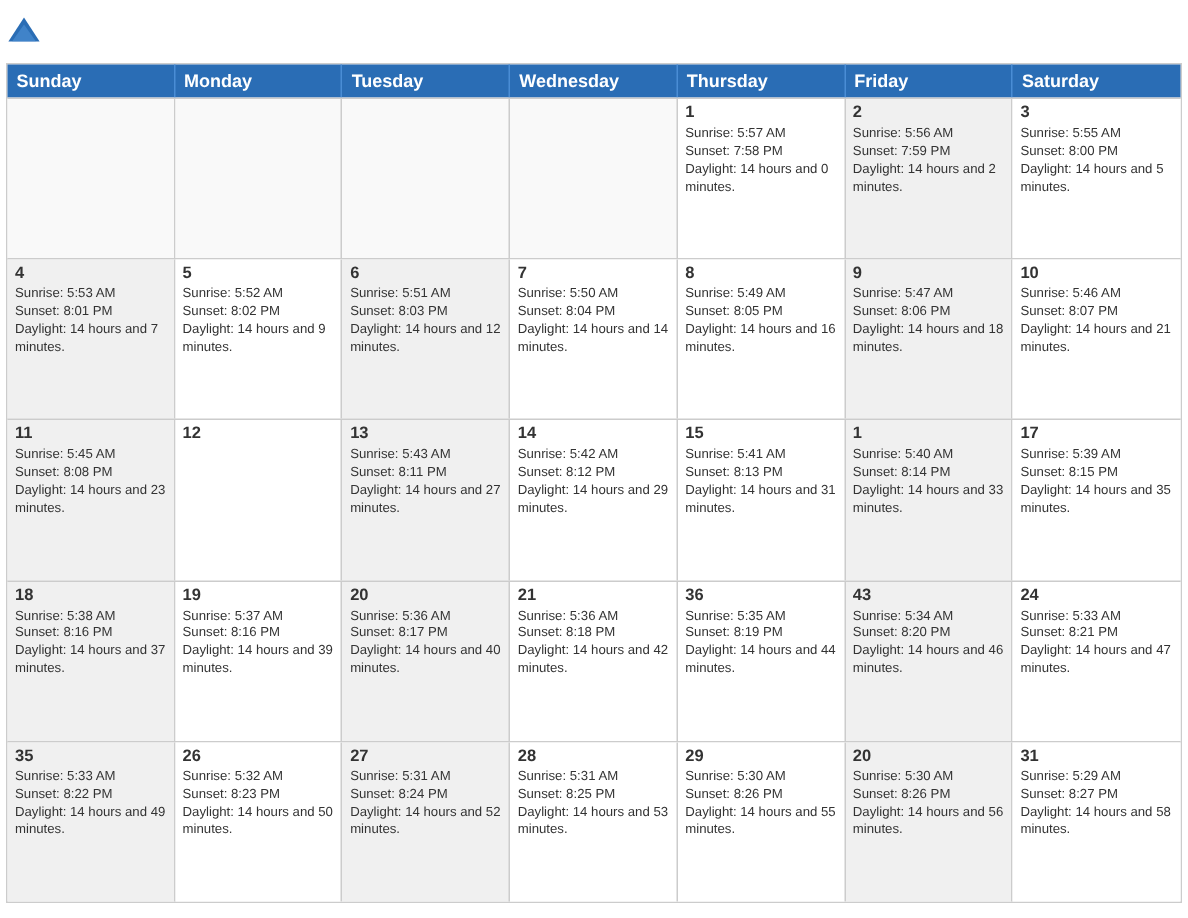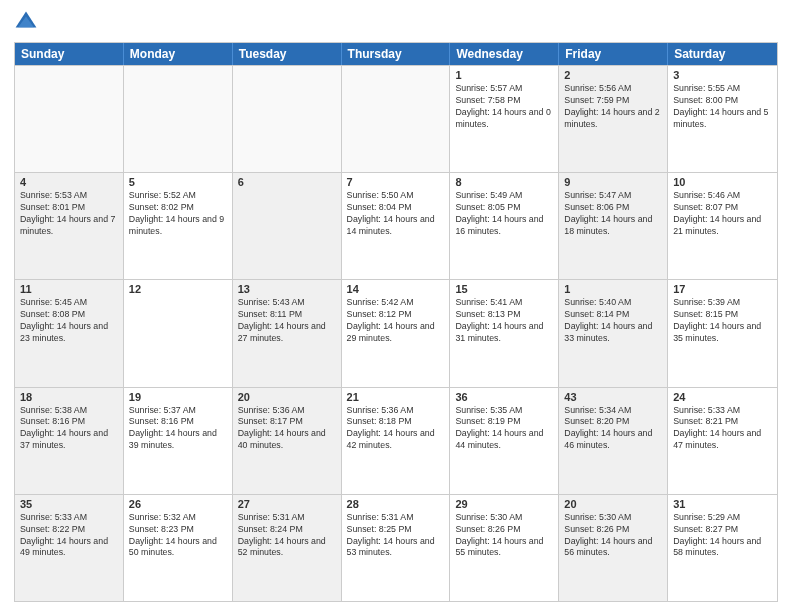--- a/index.html
+++ b/index.html
@@ -6,21 +6,21 @@
     body {
       font-family: Arial, sans-serif;
       background: #fff;
       width: 792px;
       height: 612px;
       overflow: hidden;
     }
     .page {
       width: 792px;
       height: 612px;
-      padding: 10px 14px;
+      padding: 10px 4px;
       display: flex;
       flex-direction: column;
     }
     .header {
       display: flex;
       justify-content: space-between;
       align-items: flex-start;
       margin-bottom: 8px;
     }
     .logo {
@@ -134,22 +134,22 @@
       <div class="month-title"></div>
       <div class="location"></div>
     </div>
   </div>
 
   <div class="calendar">
     <div class="cal-header">
     <div class="cal-header-cell">Sunday</div>
         <div class="cal-header-cell">Monday</div>
         <div class="cal-header-cell">Tuesday</div>
+        <div class="cal-header-cell">Wednesday</div>
         <div class="cal-header-cell">Thursday</div>
-        <div class="cal-header-cell">Wednesday</div>
         <div class="cal-header-cell">Friday</div>
         <div class="cal-header-cell">Saturday</div>
       </div>
     <div class="cal-body">
     <div class="cal-row">
           <div class="cal-cell empty"></div>
           <div class="cal-cell empty"></div>
           <div class="cal-cell empty"></div>
           <div class="cal-cell empty"></div>
           <div class="cal-cell">
@@ -169,20 +169,21 @@
           <div class="cal-cell shaded">
             <div class="day-number">4</div>
             <div class="cell-info">Sunrise: 5:53 AM<br>Sunset: 8:01 PM<br>Daylight: 14 hours and 7 minutes.</div>
           </div>
           <div class="cal-cell">
             <div class="day-number">5</div>
             <div class="cell-info">Sunrise: 5:52 AM<br>Sunset: 8:02 PM<br>Daylight: 14 hours and 9 minutes.</div>
           </div>
           <div class="cal-cell shaded">
             <div class="day-number">6</div>
+            <div class="cell-info">Sunrise: 5:51 AM<br>Sunset: 8:03 PM<br>Daylight: 14 hours and 12 minutes.</div>
           </div>
           <div class="cal-cell">
             <div class="day-number">7</div>
             <div class="cell-info">Sunrise: 5:50 AM<br>Sunset: 8:04 PM<br>Daylight: 14 hours and 14 minutes.</div>
           </div>
           <div class="cal-cell">
             <div class="day-number">8</div>
             <div class="cell-info">Sunrise: 5:49 AM<br>Sunset: 8:05 PM<br>Daylight: 14 hours and 16 minutes.</div>
           </div>
           <div class="cal-cell shaded">

